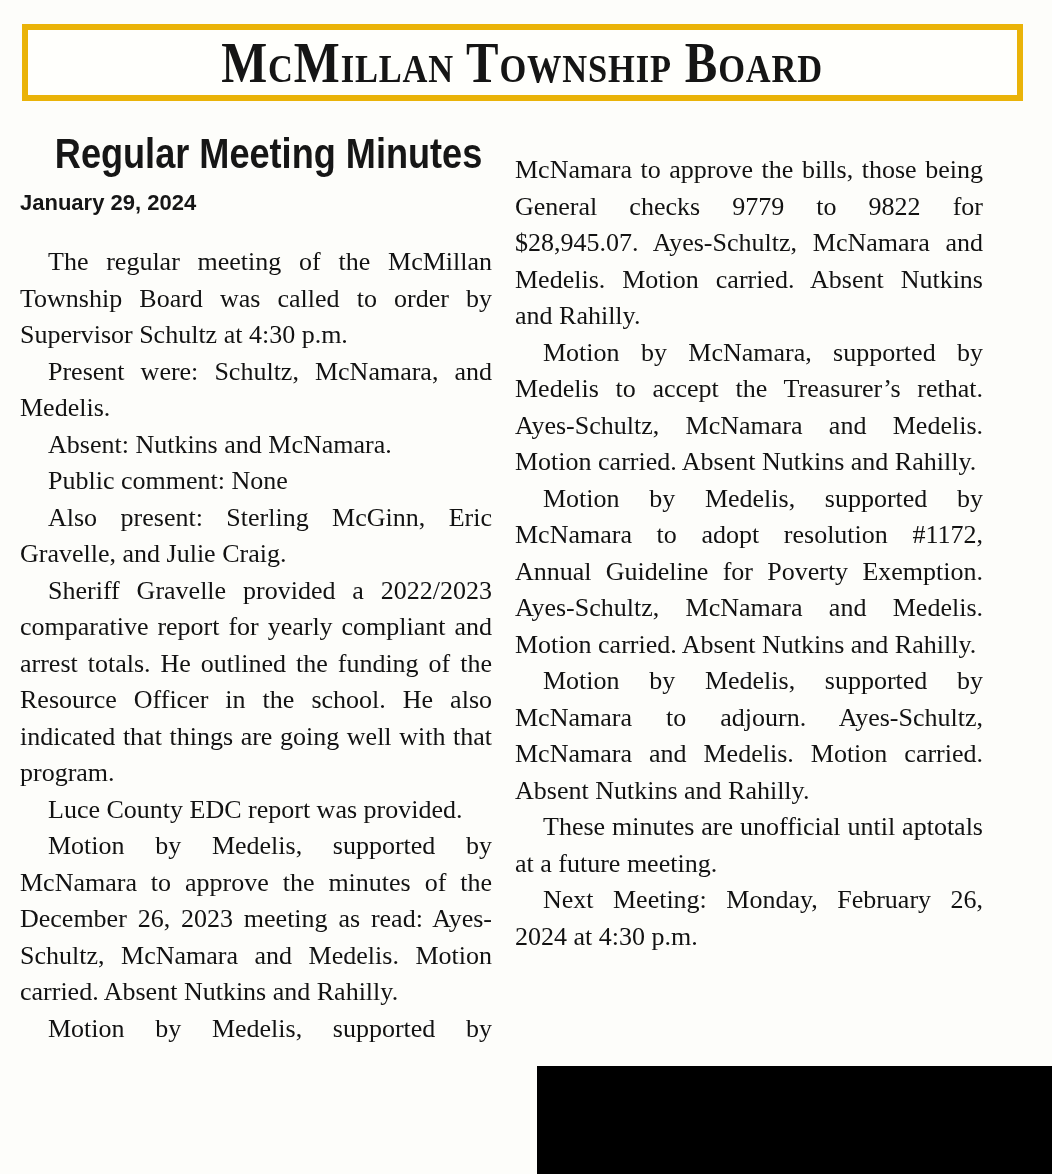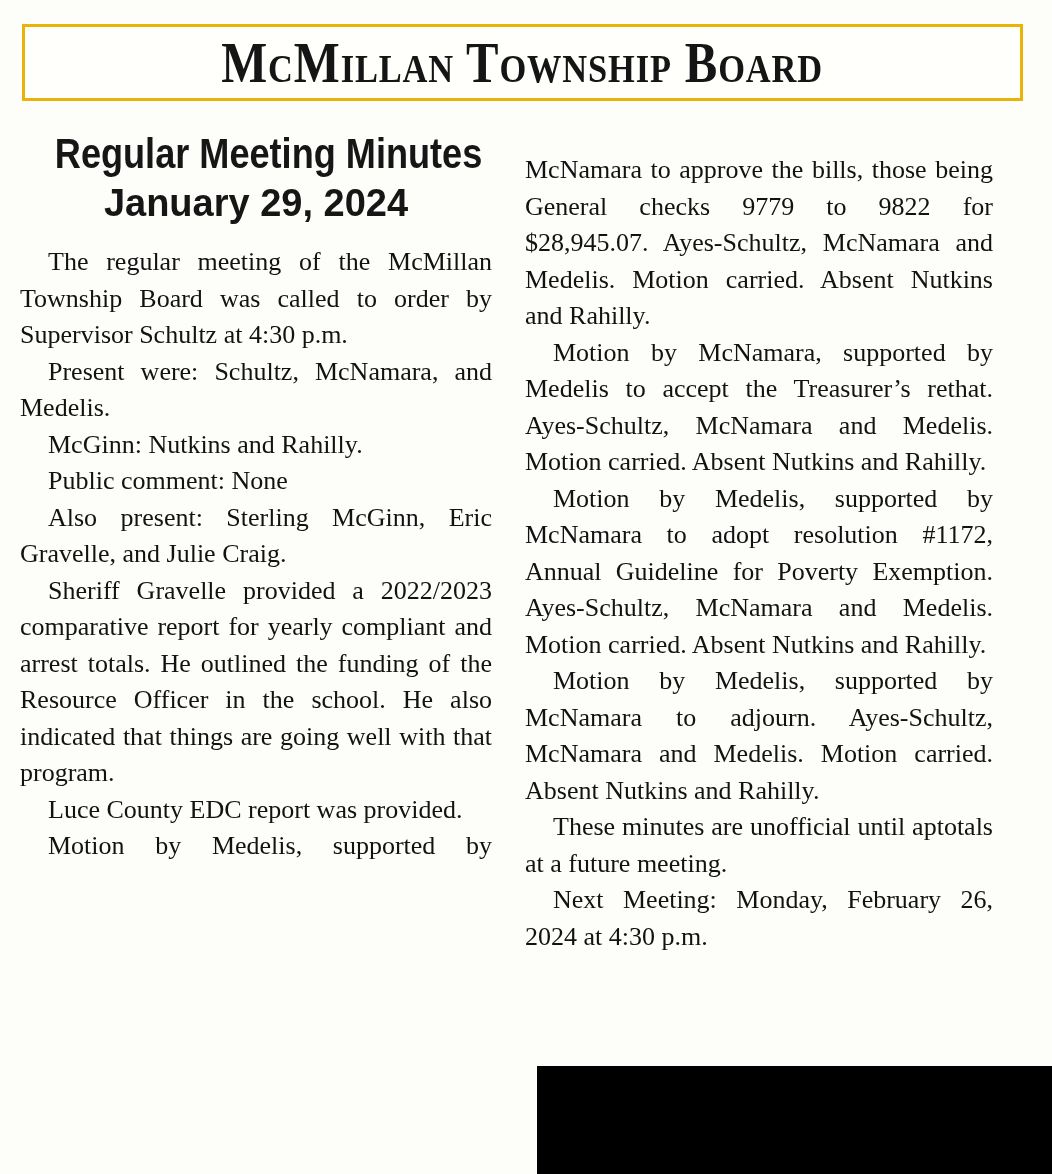--- a/index.html
+++ b/index.html
@@ -12,21 +12,21 @@
     font-family: "Liberation Serif", serif;
     color: #121212;
     overflow: hidden;
   }
   .masthead {
     position: absolute;
     left: 22px;
     top: 24px;
     width: 1001px;
     height: 77px;
-    border: 3px solid #eab308;
+    border: 6px solid #eab308;
     background: #fffffc;
     display: flex;
     align-items: center;
     justify-content: center;
   }
   .masthead h1 {
     font-family: "Liberation Serif", serif;
     font-weight: bold;
     font-variant: small-caps;
     font-size: 58px;
@@ -39,21 +39,21 @@
     transform: scaleX(0.84);
     transform-origin: center center;
     letter-spacing: 1px;
   }
   .columns {
     position: absolute;
     left: 20px;
     top: 132px;
     width: 977px;
     display: flex;
-    gap: 33px;
+    gap: 23px;
   }
   .col-left  { width: 472px; }
   .col-right { width: 468px; margin-top: 20px; }
   h2.article-heading {
     font-family: "Liberation Sans", sans-serif;
     font-weight: bold;
     font-size: 42px;
     line-height: 44px;
     text-align: center;
     margin: 0 0 10px 0;
@@ -61,23 +61,22 @@
     white-space: nowrap;
   }
   h2.article-heading .squeeze {
     display: inline-block;
     transform: scaleX(0.86);
     transform-origin: center center;
   }
   h3.article-date {
     font-family: "Liberation Sans", sans-serif;
     font-weight: bold;
-    font-size: 38px;
+    font-size: 22px;
     line-height: 34px;
-    text-align: center;
     margin: 0 0 24px 0;
     color: #161616;
   }
   .body-p {
     font-family: "Liberation Serif", serif;
     font-size: 26px;
     line-height: 36.5px;
     text-align: justify;
     text-indent: 28px;
     color: #121212;
@@ -107,25 +106,26 @@
   <main class="columns">
 
     <section class="col col-left">
       <h2 class="article-heading">
         <span class="squeeze">Regular Meeting Minutes</span>
       </h2>
       <h3 class="article-date">January 29, 2024</h3>
       <div>
           <p class="body-p">The regular meeting of the McMillan Township Board was called to order by Supervisor Schultz at 4:30 p.m.</p>
           <p class="body-p">Present were: Schultz, McNamara, and Medelis.</p>
-          <p class="body-p">McGinn: Nutkins and Rahilly.</p>
+          <p class="body-p">Absent: Nutkins and McNamara.</p>
           <p class="body-p">Public comment: None</p>
           <p class="body-p">Also present: Sterling McGinn, Eric Gravelle, and Julie Craig.</p>
           <p class="body-p">Sheriff Gravelle provided a 2022/2023 comparative report for yearly compliant and arrest totals. He outlined the funding of the Resource Officer in the school. He also indicated that things are going well with that pro­gram.</p>
           <p class="body-p">Luce County EDC report was pro­vided.</p>
+          <p class="body-p">Motion by Medelis, supported by McNamara to approve the minutes of the December 26, 2023 meeting as read: Ayes-Schultz, McNamara and Medelis. Motion carried. Absent Nutkins and Rahilly.</p>
           <p class="body-p force-justify">Motion by Medelis, supported by</p>
         </div>
     </section>
 
     <section class="col col-right">
       <div>
           <p class="body-p no-indent">McNamara to approve the bills, those being General checks 9779 to 9822 for $28,945.07. Ayes-Schultz, McNamara and Medelis. Motion carried. Absent Nutkins and Rahilly.</p>
           <p class="body-p">Motion by McNamara, supported by Medelis to accept the Treasurer’s re­that. Ayes-Schultz, McNamara and Medelis. Motion carried. Absent Nutkins and Rahilly.</p>
           <p class="body-p">Motion by Medelis, supported by McNamara to adopt resolution #1172, Annual Guideline for Poverty Exemp­tion. Ayes-Schultz, McNamara and Medelis. Motion carried. Absent Nutkins and Rahilly.</p>
           <p class="body-p">Motion by Medelis, supported by McNamara to adjourn. Ayes-Schultz, McNamara and Medelis. Motion car­ried. Absent Nutkins and Rahilly.</p>

